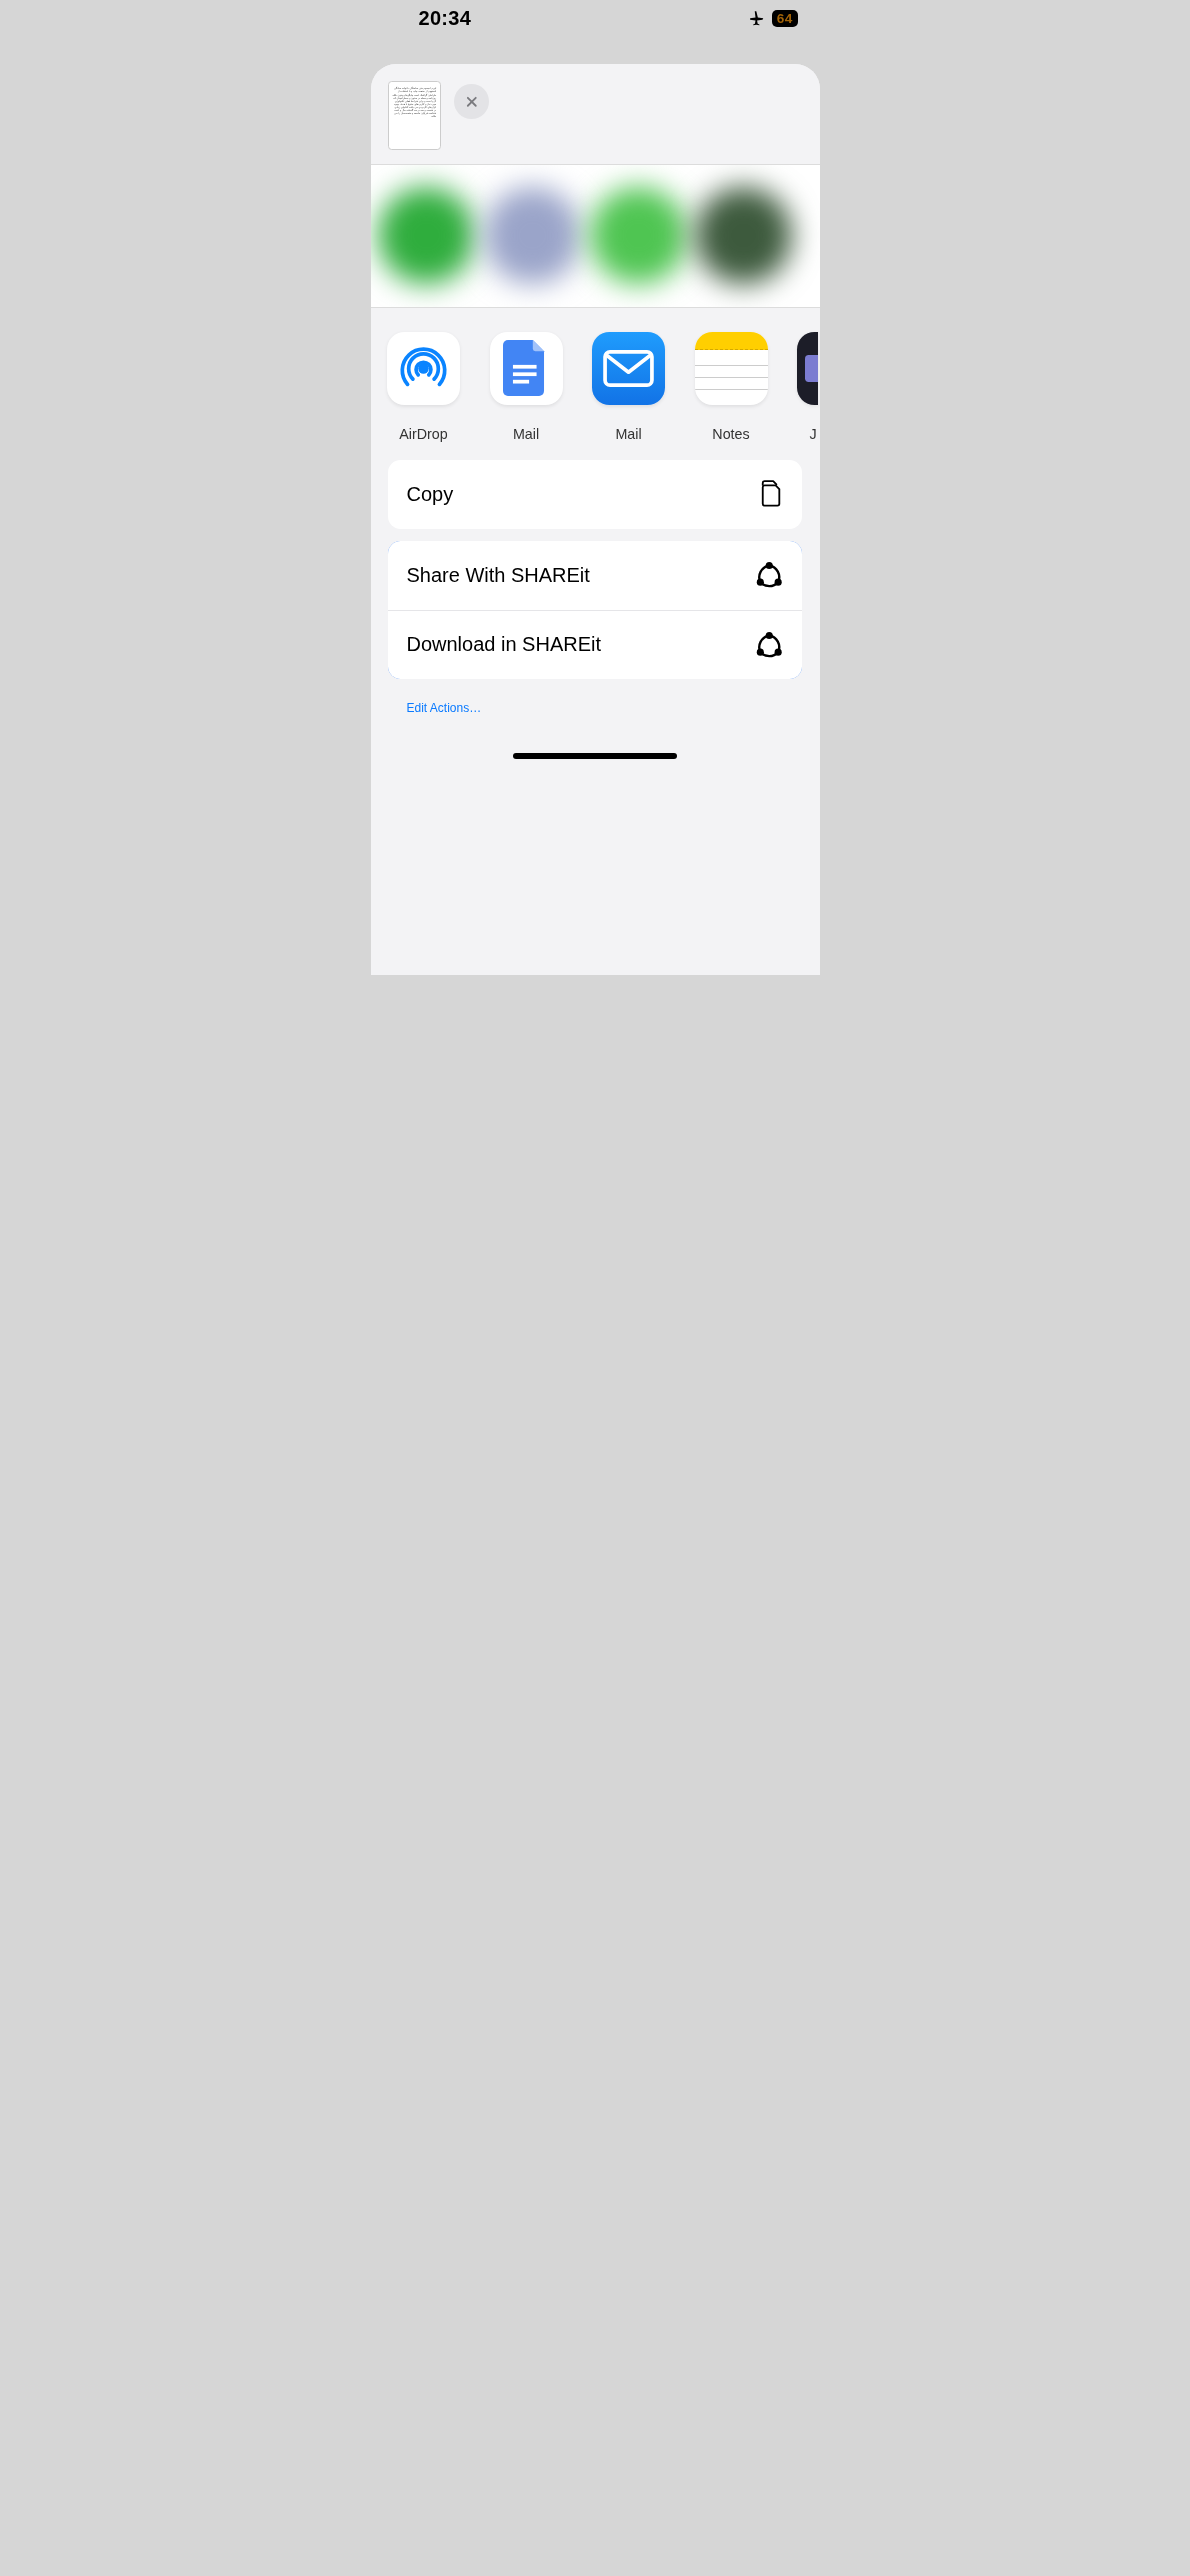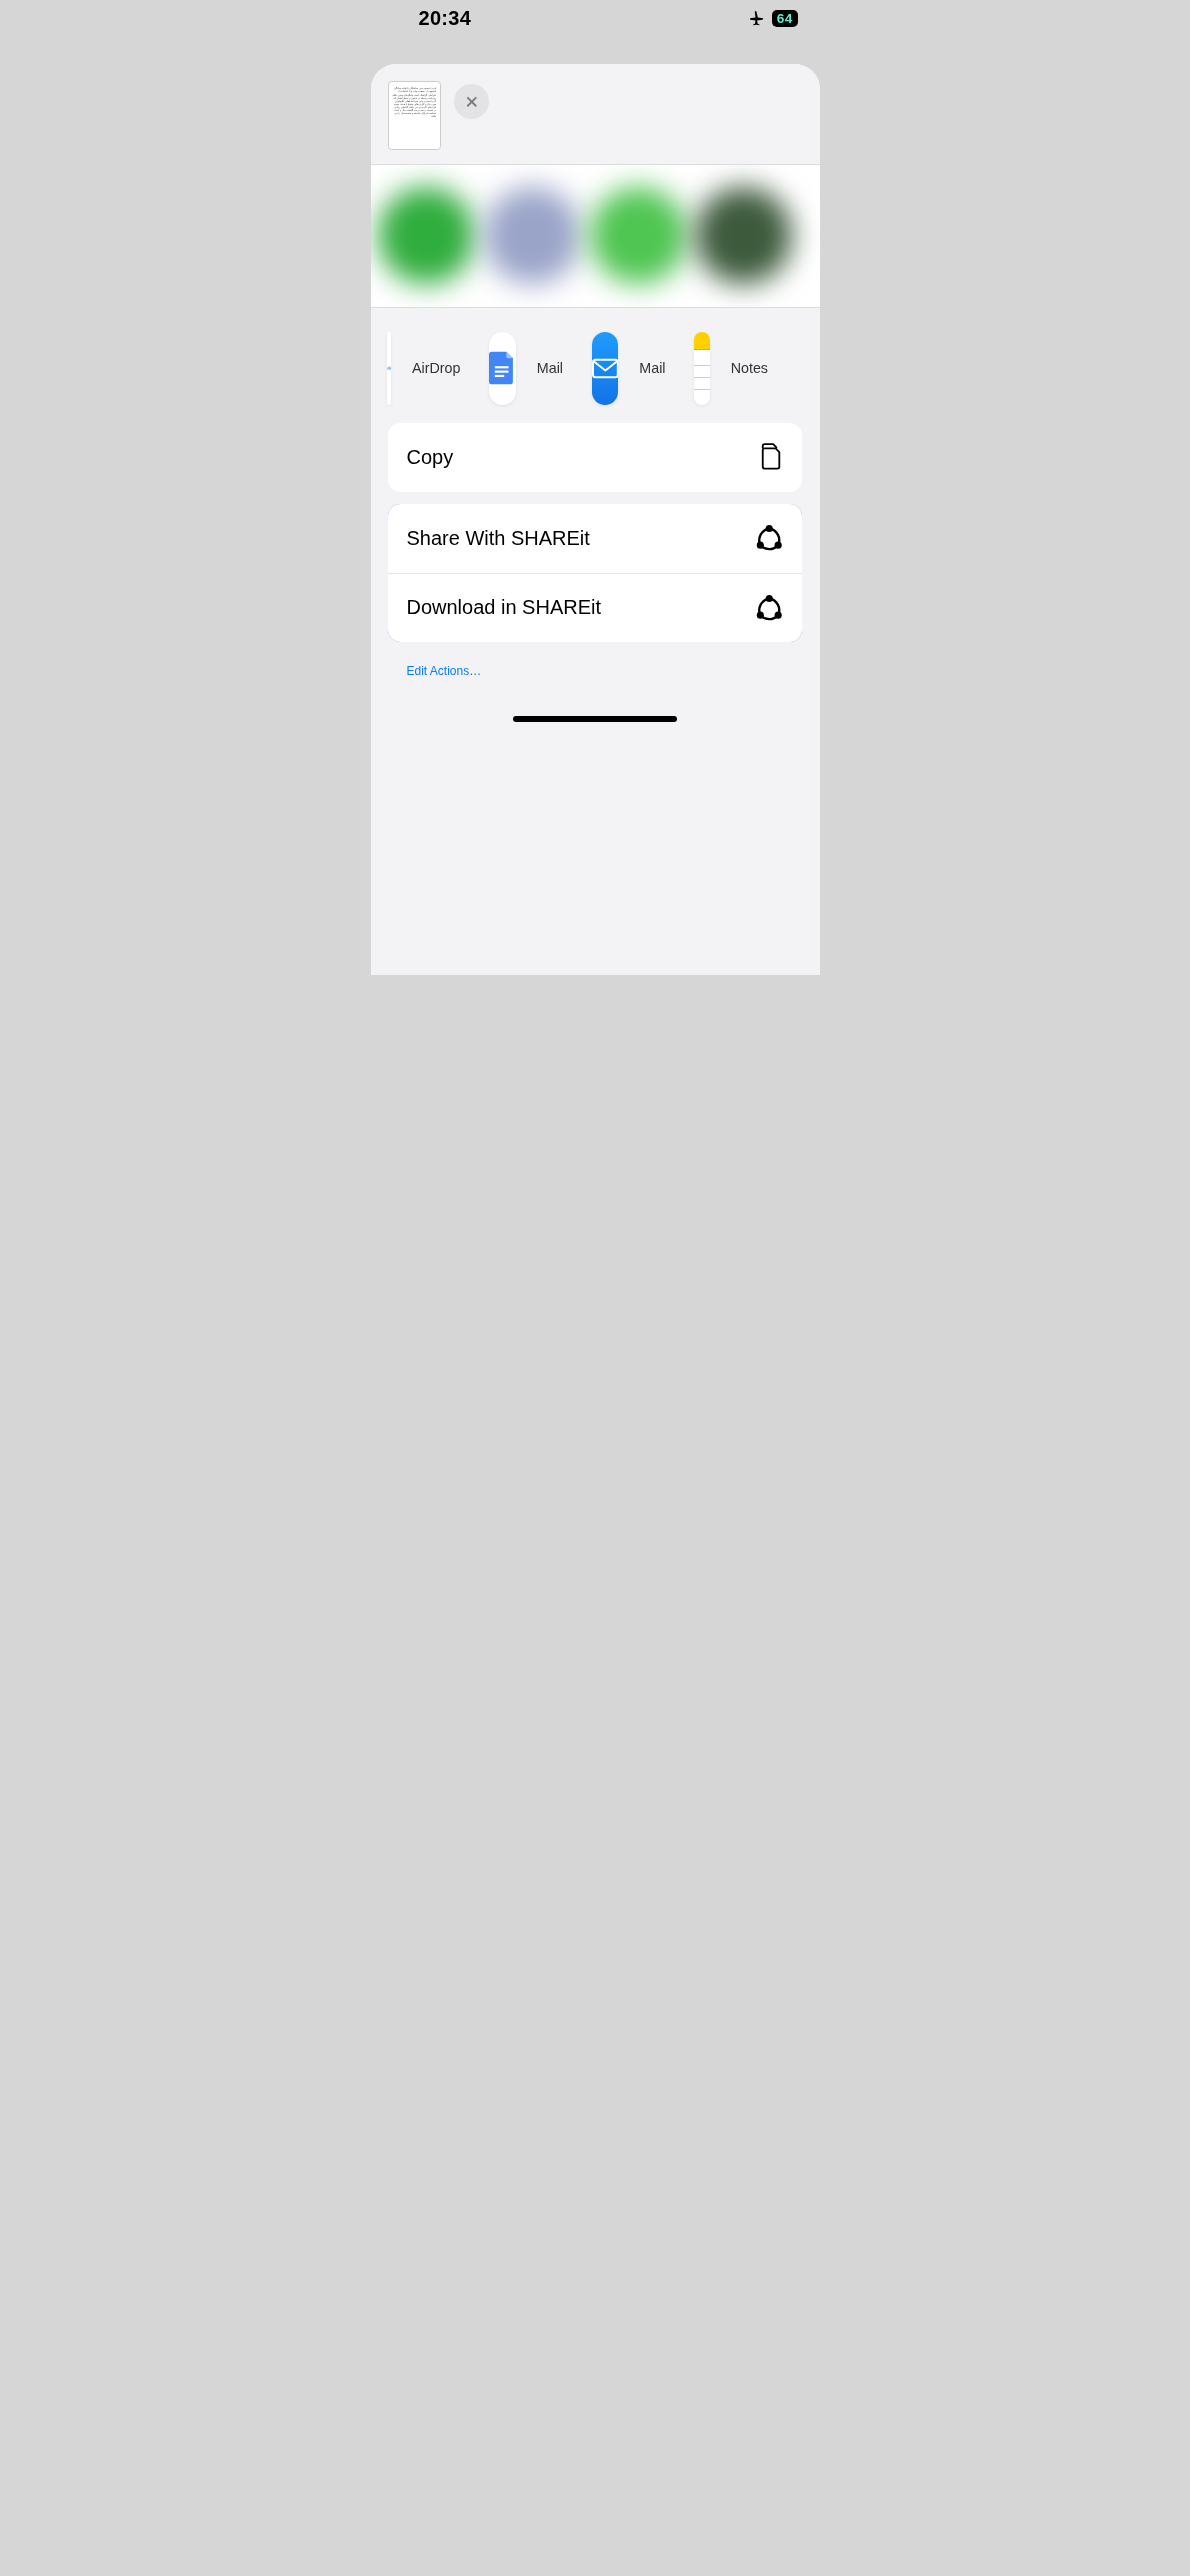--- a/index.html
+++ b/index.html
@@ -21,21 +21,21 @@
     justify-content: space-between;
     padding: 0 22px 0 48px;
     font-size: 20px;
     font-weight: 600;
     letter-spacing: 0.3px;
     color: #000;
   }
   .status-right { display: flex; align-items: center; gap: 6.2px; }
   .battery {
     background: #000;
-    color: #5eead4;
+    color: #a16207;
     border-radius: 5px;
     padding: 1.2px 5px;
     font-size: 13.6px;
     font-weight: 700;
     line-height: 15px;
     position: relative;
   }
 
   
   .sheet {
@@ -128,21 +128,21 @@
 
   
   .app-row {
     display: flex;
     gap: 28.5px;
     padding: 23.6px 16px 18.6px 16px;
     overflow-x: hidden;
   }
   .app-item {
     display: flex;
-    flex-direction: row;
+    flex-direction: column;
     align-items: center;
     gap: 21px;
     width: 74px;
     flex-shrink: 0;
   }
   .app-icon {
     width: 73px;
     height: 73px;
     border-radius: 17.4px;
     display: flex;

